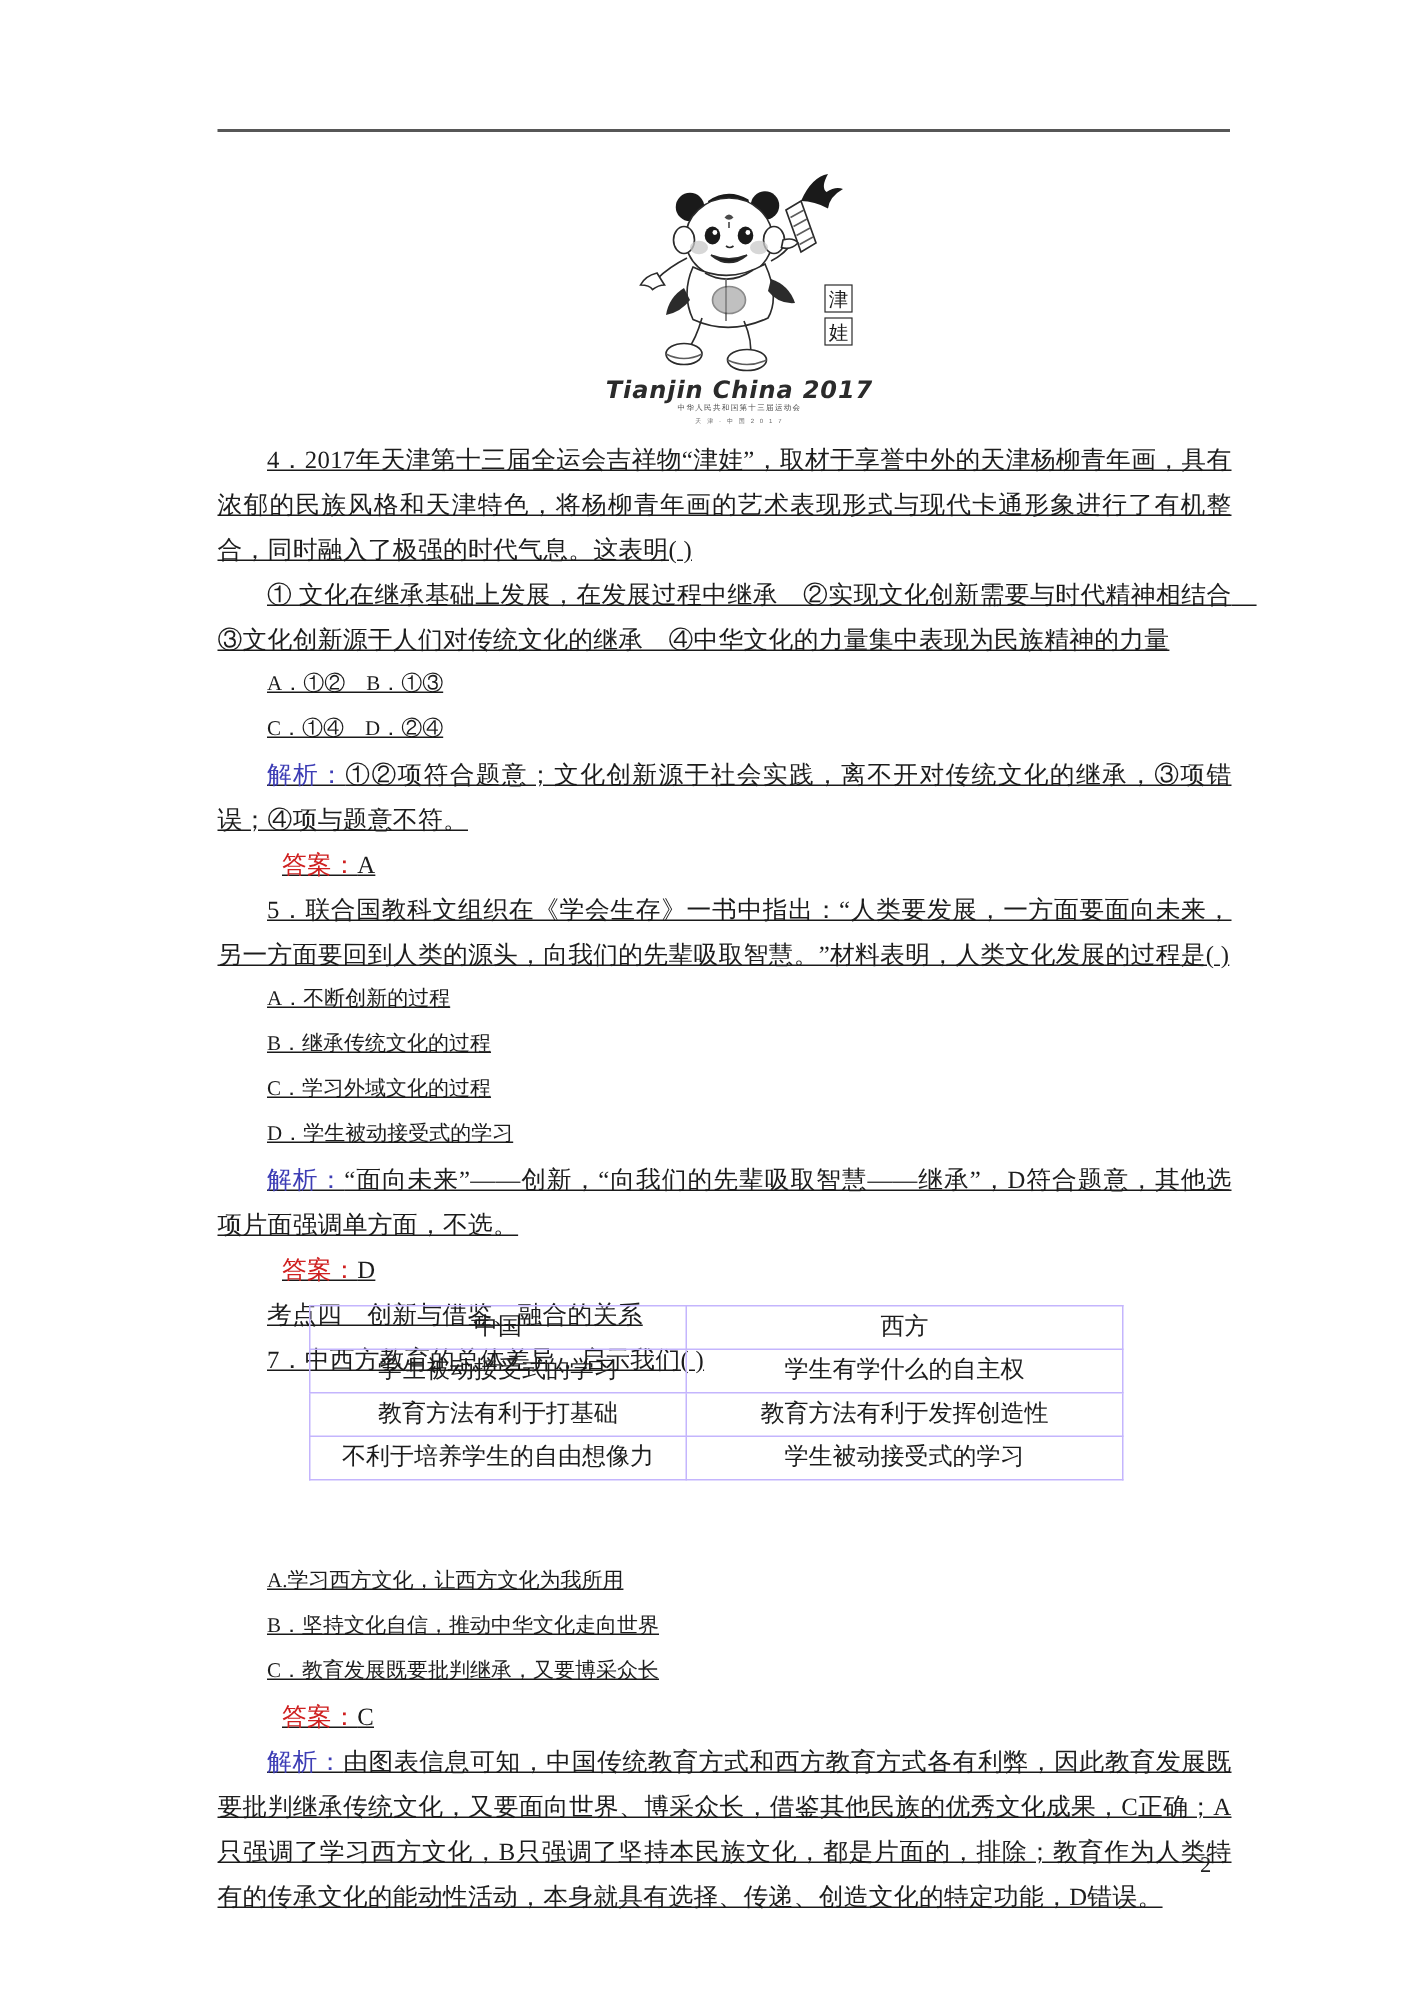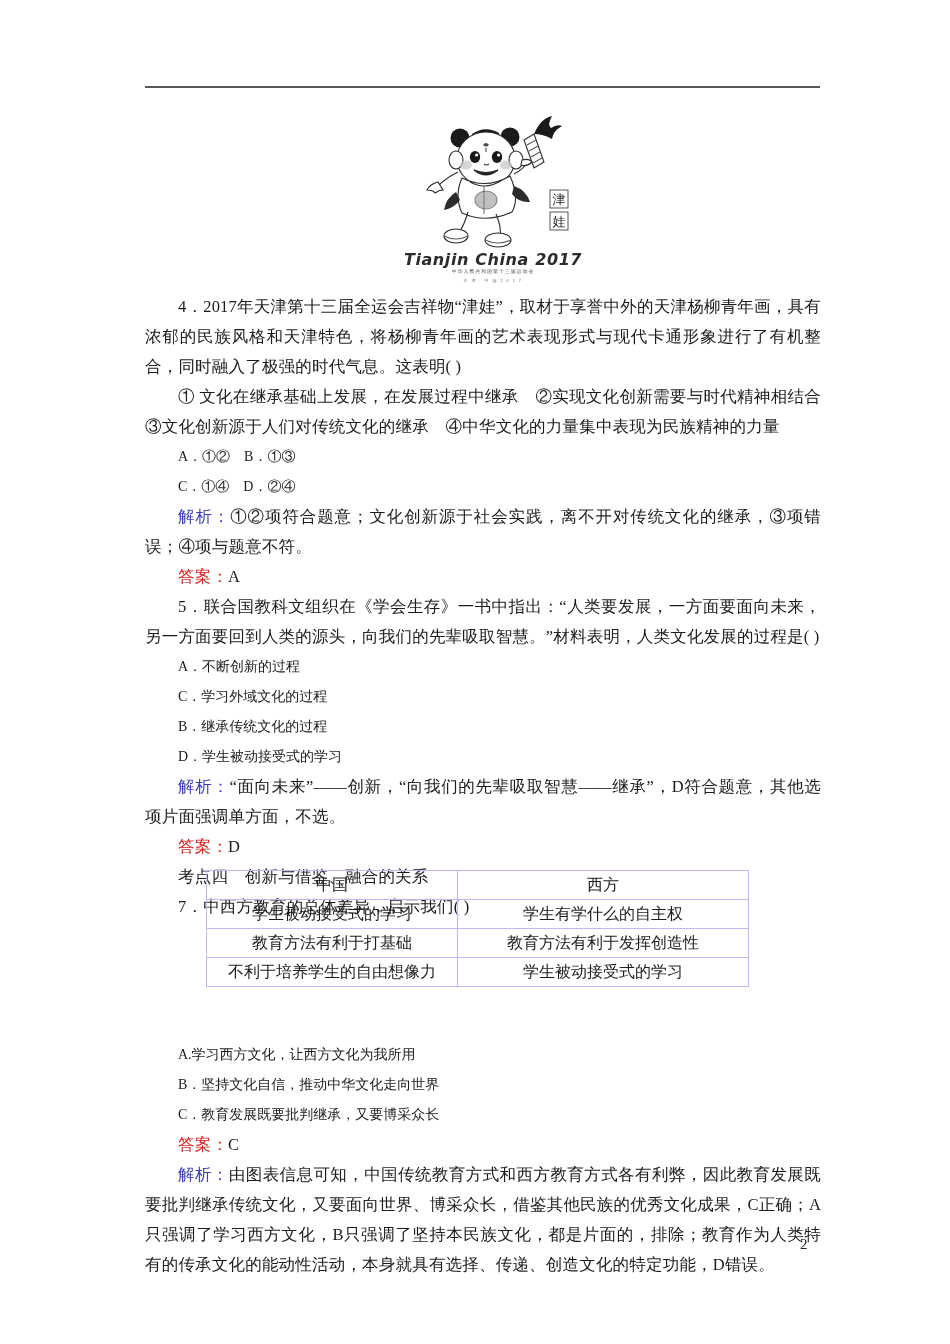--- a/index.html
+++ b/index.html
@@ -78,20 +78,21 @@
     color: #6e6e6e;
     font-family: "Liberation Sans", sans-serif;
   }
 
   
   .content {
     position: absolute;
     left: 145px;
     top: 292px;
     width: 676px;
+    text-decoration: underline;
   }
   .para {
     font-size: 16.5px;
     line-height: 30px;
     text-align: justify;
     text-justify: inter-ideograph;
     margin: 0;
     color: #1c1c1c;
     letter-spacing: 0.2px;
   }
@@ -101,20 +102,21 @@
     line-height: 30px;
     margin: 0;
     text-indent: 33px;
     color: #1c1c1c;
   }
   .label-jiexi {
     color: #3d3db5;
   }
   .label-daan {
     color: #cf2020;
+    margin-left: 10px;
   }
 
   
   .cmp-table-wrap {
     position: absolute;
     left: 206px;
     top: 870px;
     width: 540px;
   }
   table.cmp {
@@ -222,22 +224,22 @@
 
     <p class="para indent">4．2017年天津第十三届全运会吉祥物“津娃”，取材于享誉中外的天津杨柳青年画，具有浓郁的民族风格和天津特色，将杨柳青年画的艺术表现形式与现代卡通形象进行了有机整合，同时融入了极强的时代气息。这表明(    )</p>
     <p class="para indent">① 文化在继承基础上发展，在发展过程中继承　②实现文化创新需要与时代精神相结合　③文化创新源于人们对传统文化的继承　④中华文化的力量集中表现为民族精神的力量</p>
     <p class="opt">A．①②　B．①③</p>
     <p class="opt">C．①④　D．②④</p>
     <p class="para indent"><span class="label-jiexi">解析：</span><span>①②项符合题意；文化创新源于社会实践，离不开对传统文化的继承，③项错误；④项与题意不符。</span></p>
     <p class="para indent"><span class="label-daan">答案：</span><span>A</span></p>
 
     <p class="para indent">5．联合国教科文组织在《学会生存》一书中指出：“人类要发展，一方面要面向未来，另一方面要回到人类的源头，向我们的先辈吸取智慧。”材料表明，人类文化发展的过程是(    )</p>
     <p class="opt">A．不断创新的过程</p>
+    <p class="opt">B．继承传统文化的过程</p>
     <p class="opt">C．学习外域文化的过程</p>
-    <p class="opt">B．继承传统文化的过程</p>
     <p class="opt">D．学生被动接受式的学习</p>
     <p class="para indent"><span class="label-jiexi">解析：</span><span>“面向未来”——创新，“向我们的先辈吸取智慧——继承”，D符合题意，其他选项片面强调单方面，不选。</span></p>
     <p class="para indent"><span class="label-daan">答案：</span><span>D</span></p>
 
     <p class="para indent">考点四　创新与借鉴、融合的关系</p>
 
     <p class="para indent">7．中西方教育的总体差异，启示我们(    )</p>
 
     <div style="height:118px"></div>
 

